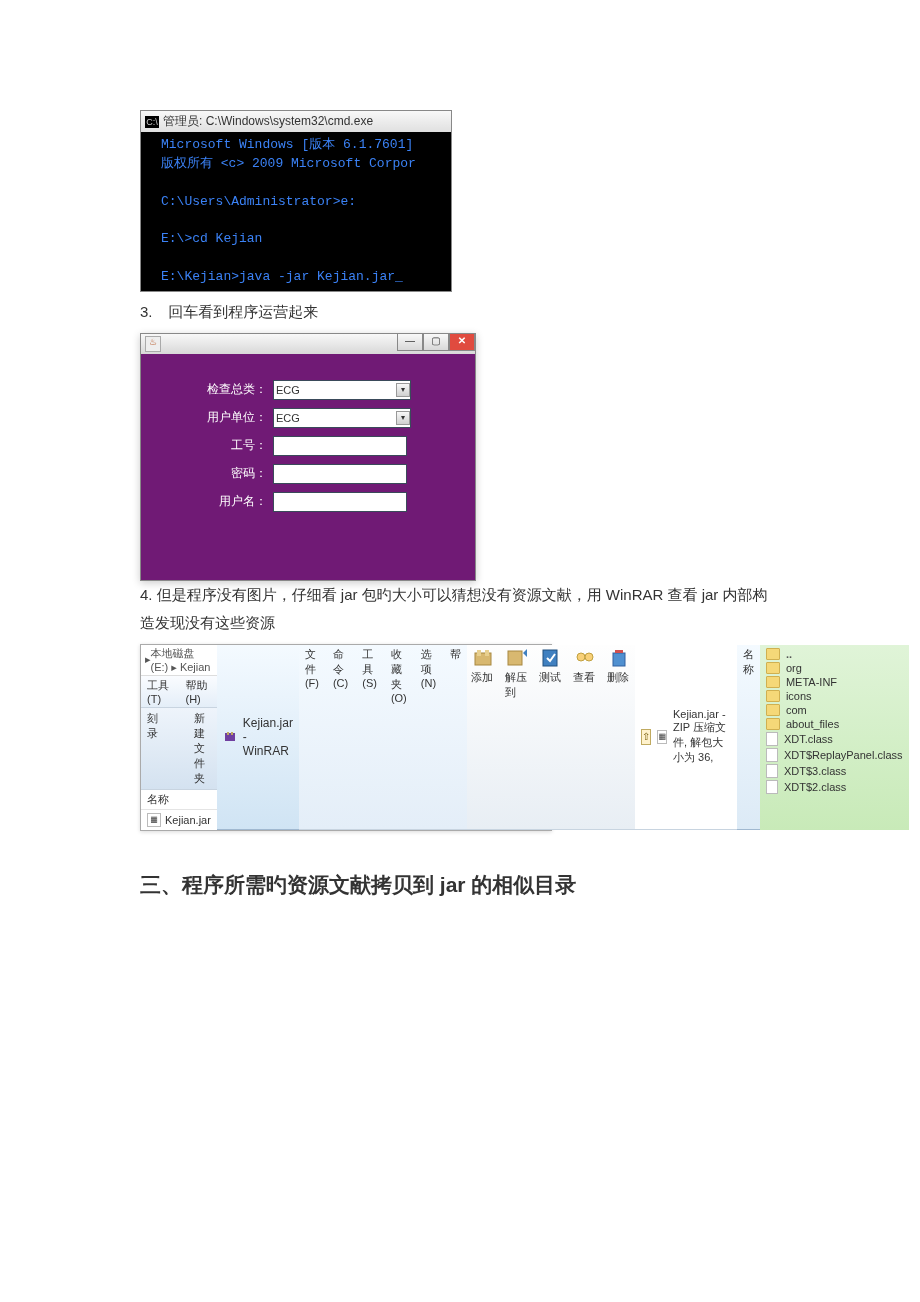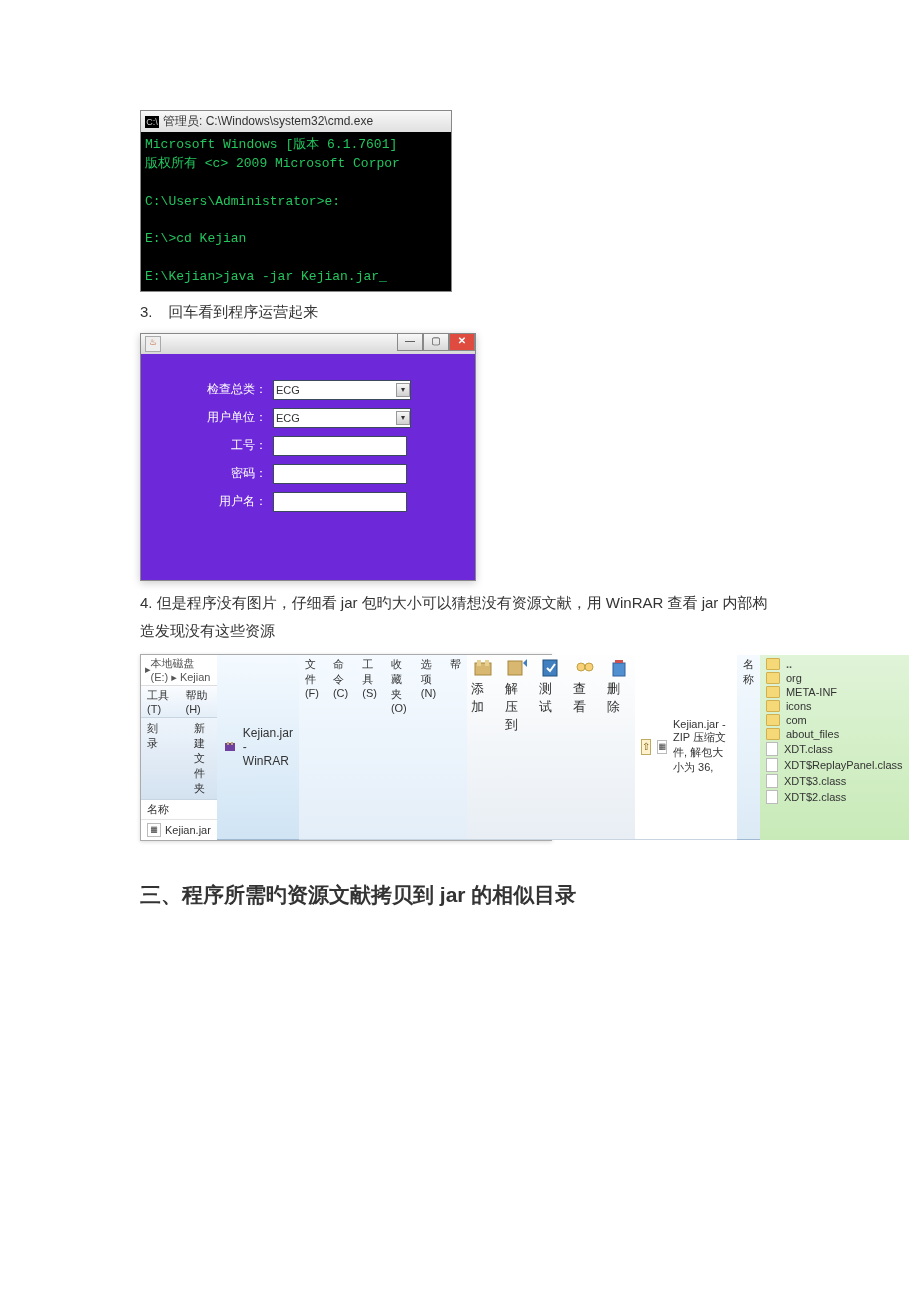--- a/index.html
+++ b/index.html
@@ -30,24 +30,24 @@
   .cmd-title-icon {
     width: 14px; height: 12px;
     background: #000;
     display: inline-flex;
     align-items: center; justify-content: center;
     color: #ccc;
     font-size: 9px;
   }
   .cmd-body {
     background: #000;
-    color: #22c55e;
+    color: #3b82f6;
     font-family: "Consolas", "Courier New", monospace;
     font-size: 13px;
-    padding: 4px 4px;
+    padding: 4px 20px;
     white-space: pre;
     line-height: 1.45;
   }
   .cursor::after {
     content: "_";
   }
   .list-item {
     margin: 11px 0;
     font-size: 15px;
   }
@@ -88,21 +88,21 @@
     text-align: center;
     line-height: 14px;
     color: #333;
   }
   .win-btn.close {
     background: #e04b3f;
     color: #fff;
     font-weight: bold;
   }
   .java-body {
-    background: #6d28d9;
+    background: #701a75;
     padding: 26px 18px 60px 18px;
   }
   .form-row {
     display: flex;
     align-items: center;
     margin-bottom: 8px;
     gap: 6px;
   }
   .form-label {
     width: 108px;
@@ -124,21 +124,21 @@
   .form-select { justify-content: space-between; width: 132px; }
   .select-arrow {
     width: 12px; height: 12px;
     background: linear-gradient(#f8f8f8, #d0d0d0);
     border: 1px solid #999;
     display: flex; align-items: center; justify-content: center;
     font-size: 8px;
     color: #333;
     margin-right: -2px;
   }
-  .para { margin: 8px 0; line-height: 1.9; font-size: 15px; }
+  .para { margin: 0 0; line-height: 1.9; font-size: 15px; }
 
   .split-view {
     display: flex;
     width: 410px;
     border: 1px solid #aaa;
     box-shadow: 0 1px 4px rgba(0,0,0,.15);
     font-size: 12px;
     margin-top: 6px;
   }
   .explorer {
@@ -210,22 +210,22 @@
     border-bottom: 1px solid #c8d4e0;
   }
   .wr-toolbar {
     background: linear-gradient(#fefefe, #e8eef4);
     display: flex;
     padding: 2px 4px;
     gap: 10px;
     border-bottom: 1px solid #c8d4e0;
   }
   .wr-tbtn {
-    display: flex; flex-direction: column; align-items: center;
-    font-size: 13px;
+    display: flex; flex-direction: column; 
+    font-size: 11px;
     gap: 1px;
   }
   .wr-tbtn-icon { width: 24px; height: 22px; }
   .wr-address {
     background: #fff;
     padding: 2px 6px;
     font-size: 11px;
     border-bottom: 1px solid #c8d4e0;
     display: flex; align-items: center; gap: 6px;
   }

